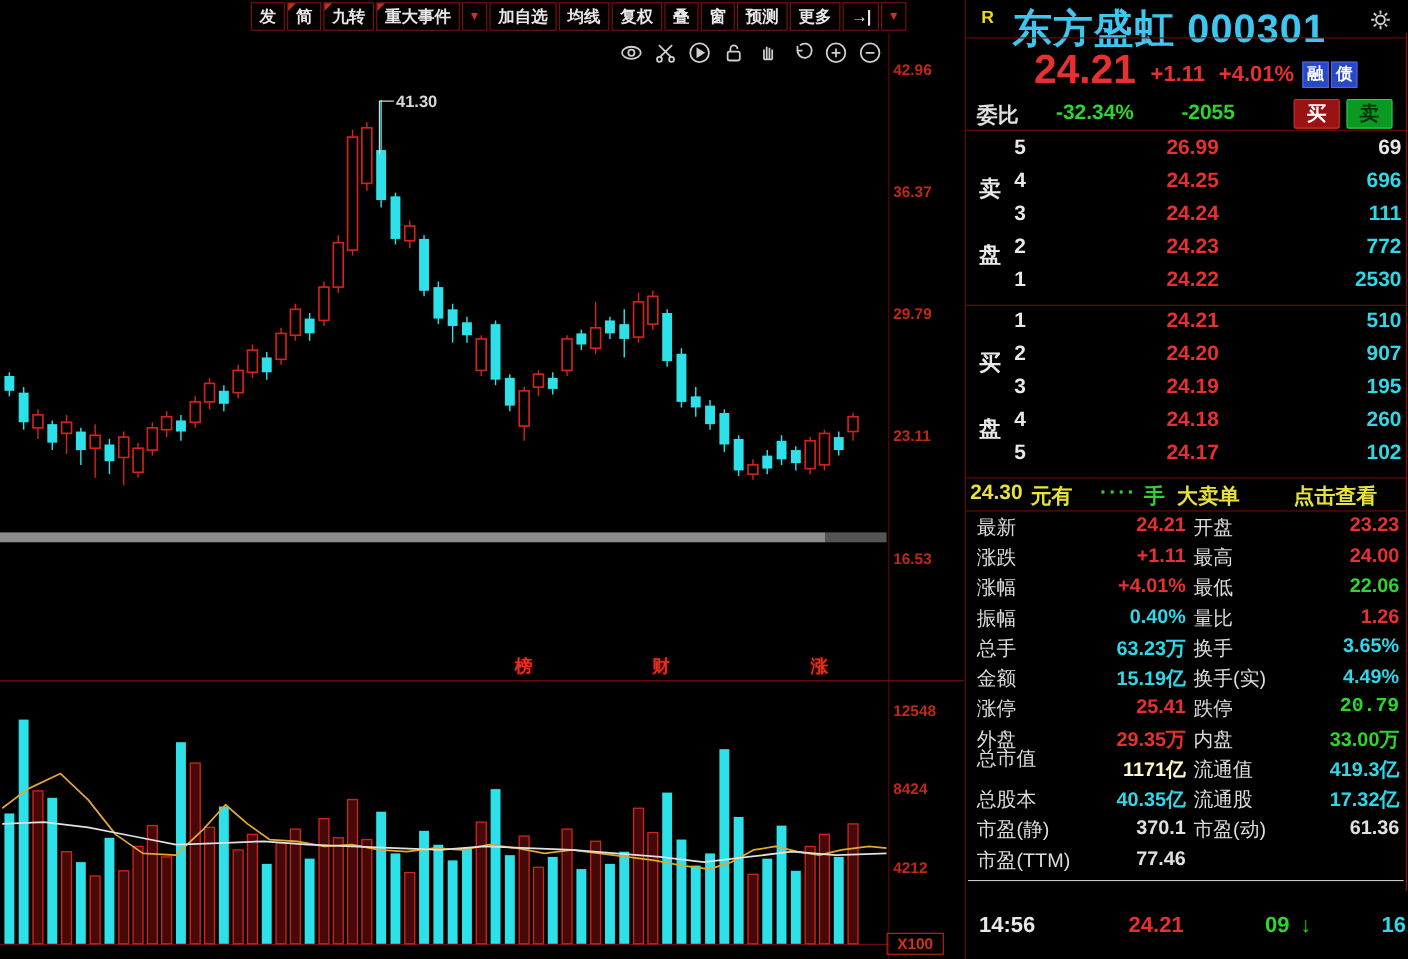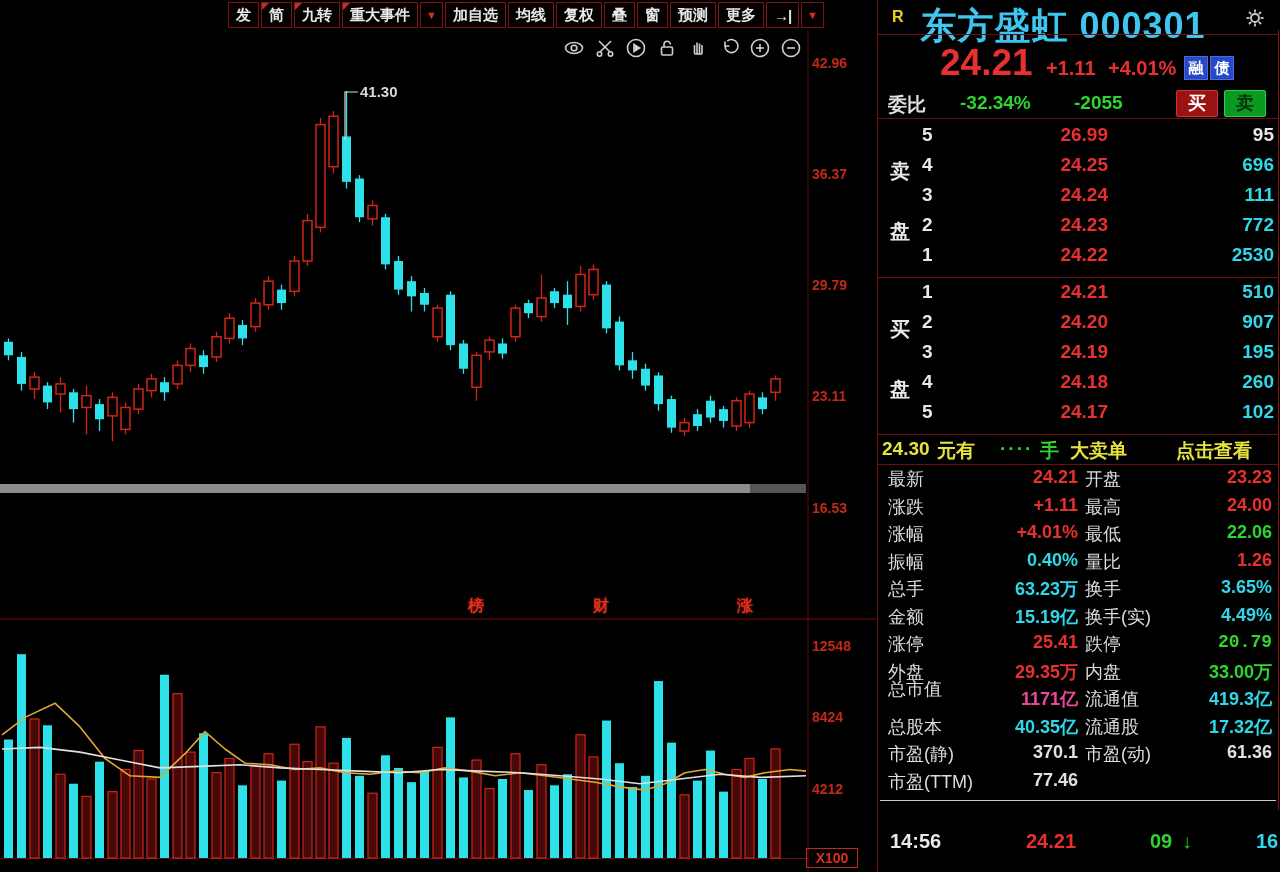--- a/index.html
+++ b/index.html
@@ -355,21 +355,21 @@
     <div class="line" style="top:464px;"></div>
 
     <div class="side-ch" style="top:158px;">卖</div>
     <div class="side-ch" style="top:218px;">盘</div>
     <div class="side-ch" style="top:316px;">买</div>
     <div class="side-ch" style="top:376px;">盘</div>
     <div id="obrows">
         <div style="position: absolute; left: 0px; top: 124px; width: 400px; height: 28px;">
           <div class="ob-num" style="top: 0px;">5</div>
           <div class="ob-price" style="top: 0px;">26.99</div>
-          <div class="ob-vol" style="top: 0px; color: rgb(232, 232, 232);">95</div>
+          <div class="ob-vol" style="top: 0px; color: rgb(232, 232, 232);">69</div>
         </div>
         <div style="position: absolute; left: 0px; top: 154px; width: 400px; height: 28px;">
           <div class="ob-num" style="top: 0px;">4</div>
           <div class="ob-price" style="top: 0px;">24.25</div>
           <div class="ob-vol" style="top: 0px; color: rgb(46, 216, 232);">696</div>
         </div>
         <div style="position: absolute; left: 0px; top: 184px; width: 400px; height: 28px;">
           <div class="ob-num" style="top: 0px;">3</div>
           <div class="ob-price" style="top: 0px;">24.24</div>
           <div class="ob-vol" style="top: 0px; color: rgb(46, 216, 232);">111</div>
@@ -445,21 +445,21 @@
         <div class="st-val" style="left: 284px; top: 604.5px; color: rgb(46, 216, 232);">4.49%</div>
         <div class="st-lab" style="left: 10px; top: 632px;">涨停</div>
         <div class="st-val" style="left: 90px; top: 632px; color: rgb(232, 48, 48);">25.41</div>
         <div class="st-lab" style="left: 207px; top: 632px;">跌停</div>
         <div class="st-val" style="left: 284px; top: 632px; color: rgb(46, 213, 46); font-family: Liberation Mono, monospace;">20.79</div>
         <div class="st-lab" style="left: 10px; top: 659.5px;">外盘</div>
         <div class="st-val" style="left: 90px; top: 659.5px; color: rgb(232, 48, 48);">29.35万</div>
         <div class="st-lab" style="left: 207px; top: 659.5px;">内盘</div>
         <div class="st-val" style="left: 284px; top: 659.5px; color: rgb(46, 213, 46);">33.00万</div>
         <div class="st-lab" style="left: 10px; top: 677px;">总市值</div>
-        <div class="st-val" style="left: 90px; top: 687px; color: #ec4899;">1171亿</div>
+        <div class="st-val" style="left: 90px; top: 687px; color: #fef9c3;">1171亿</div>
         <div class="st-lab" style="left: 207px; top: 687px;">流通值</div>
         <div class="st-val" style="left: 284px; top: 687px; color: rgb(46, 216, 232);">419.3亿</div>
         <div class="st-lab" style="left: 10px; top: 714.5px;">总股本</div>
         <div class="st-val" style="left: 90px; top: 714.5px; color: rgb(46, 216, 232);">40.35亿</div>
         <div class="st-lab" style="left: 207px; top: 714.5px;">流通股</div>
         <div class="st-val" style="left: 284px; top: 714.5px; color: rgb(46, 216, 232);">17.32亿</div>
         <div class="st-lab" style="left: 10px; top: 742px;">市盈(静)</div>
         <div class="st-val" style="left: 90px; top: 742px; color: rgb(224, 224, 224);">370.1</div>
         <div class="st-lab" style="left: 207px; top: 742px;">市盈(动)</div>
         <div class="st-val" style="left: 284px; top: 742px; color: rgb(224, 224, 224);">61.36</div>

